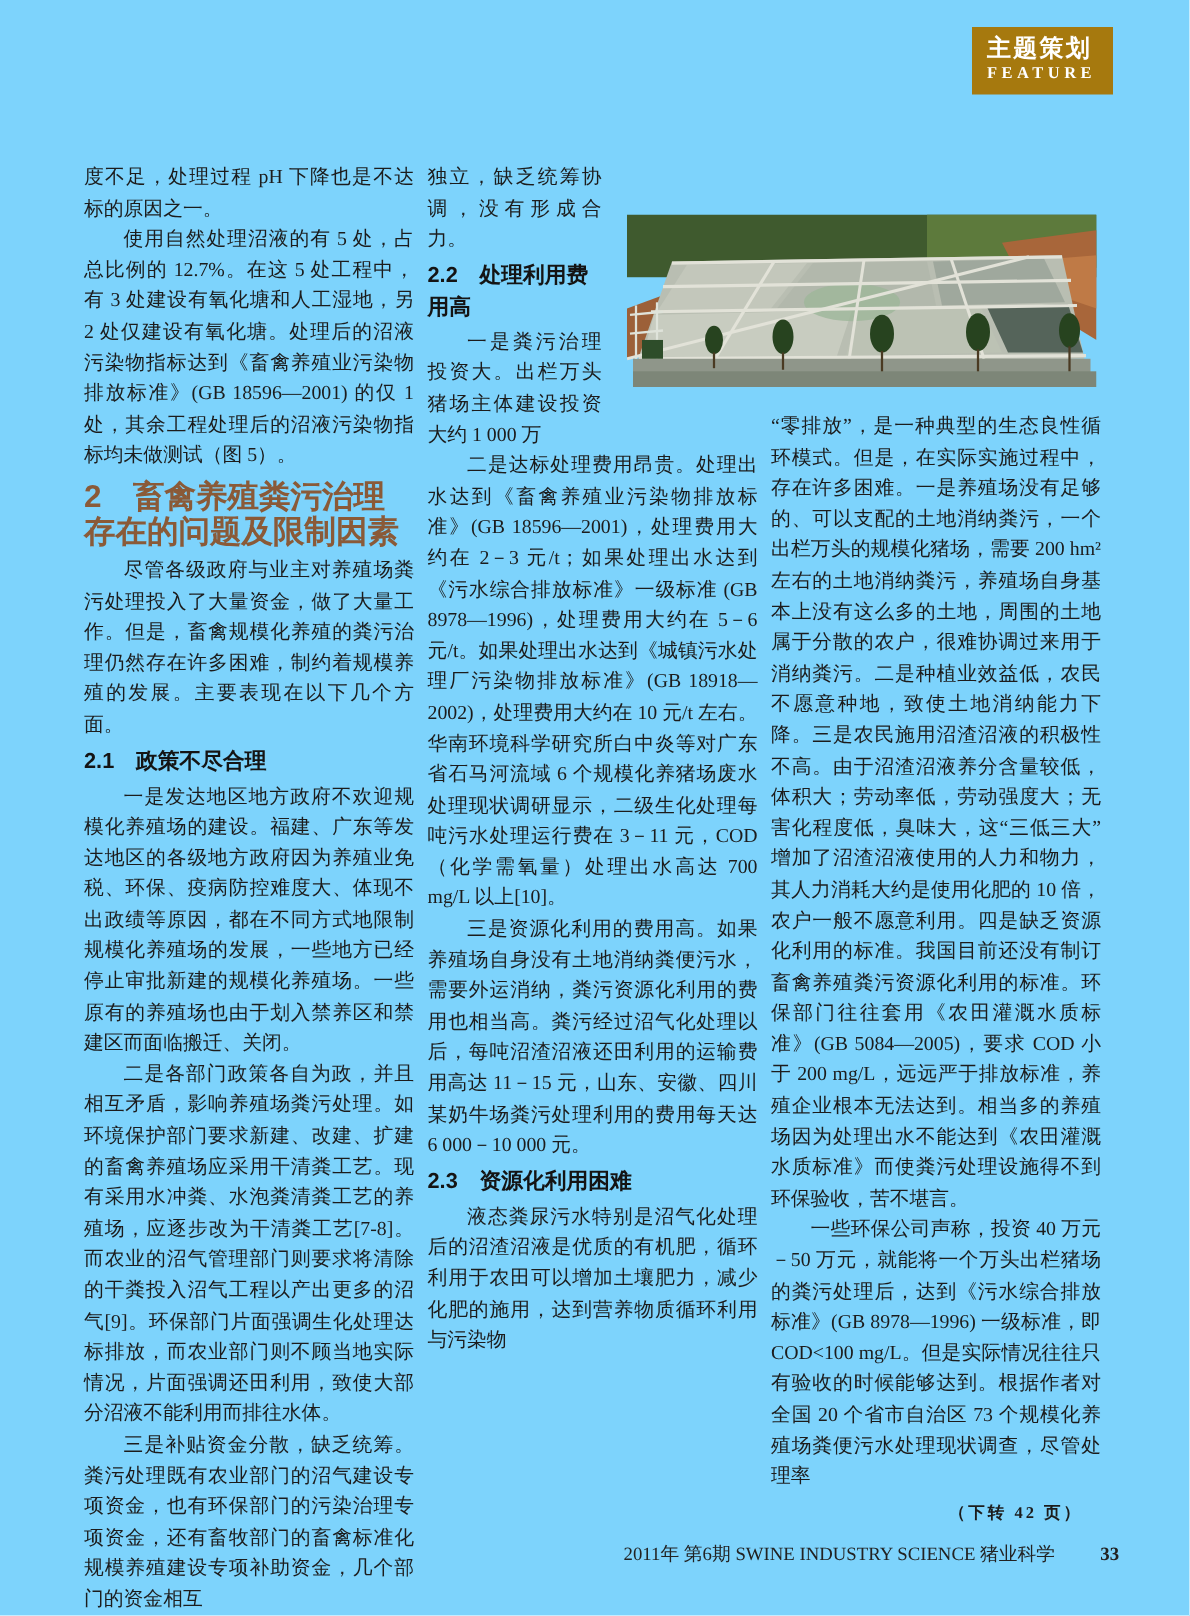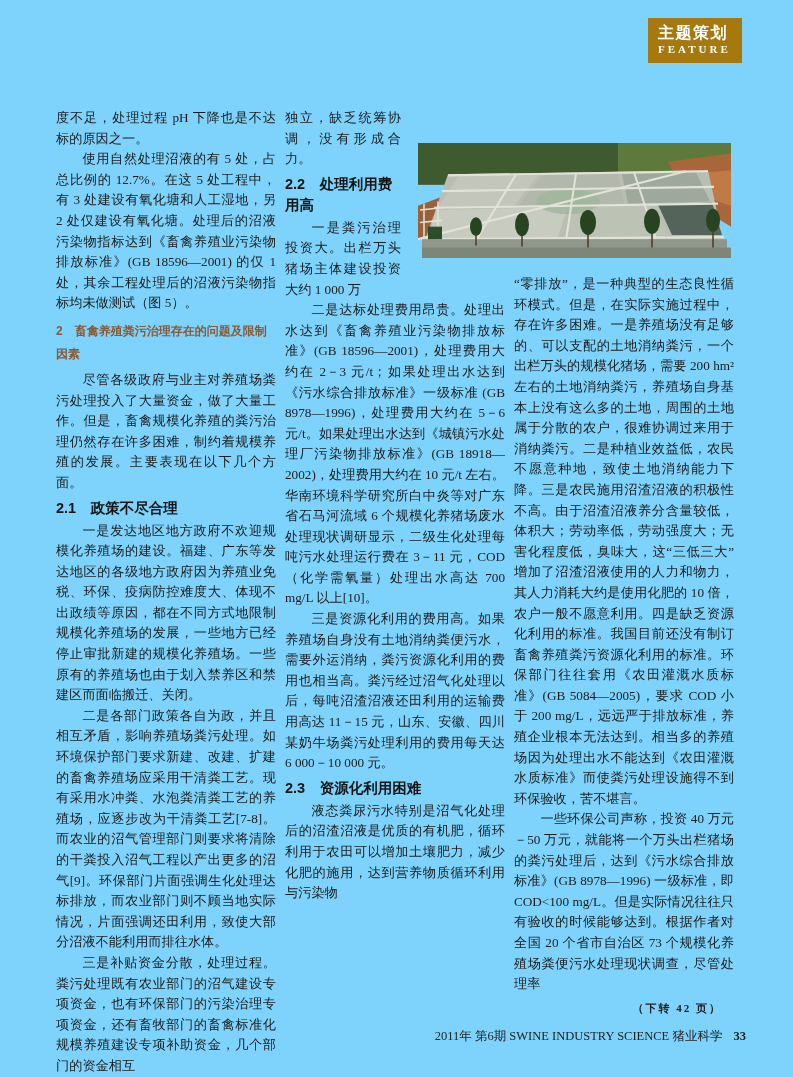--- a/index.html
+++ b/index.html
@@ -28,42 +28,42 @@
   .col  { width:220px; }
   .col3 { padding-top:166px; box-sizing:content-box; }
   .narrow { width:116px; }
   p.body {
     margin:0; font-size:13.2px; line-height:20.6px;
     text-align:justify; text-justify:inter-character;
   }
   p.indent { text-indent:2em; }
   h2.sec {
     font-family:"Liberation Sans","DejaVu Sans",sans-serif;
-    font-size:12px; font-weight:bold; line-height:23px;
+    font-size:21px; font-weight:bold; line-height:23px;
     color:#8a5a38; margin:6px 0 4px 0;
   }
   h3.subsec {
     font-family:"Liberation Sans","DejaVu Sans",sans-serif;
     font-size:14.5px; font-weight:bold; line-height:21px;
     color:#141414; margin:4px 0 2px 0;
   }
   .continued {
     margin:6px 12px 0 0; text-align:right; font-weight:bold;
     font-size:11px; letter-spacing:2px;
   }
   
   .photo { position:absolute; left:418px; top:143px; width:313px; height:115px; }
   .photo svg { display:block; width:100%; height:100%; }
   
   .footer {
     position:absolute; left:68px; top:1028px; width:678px;
     text-align:right; font-size:12.5px; color:#222;
     font-family:"Liberation Serif","DejaVu Serif",serif;
   }
-  .footer .pageno { display:inline-block; margin-left:8px; font-weight:bold; }
+  .footer .pageno { display:inline-block; margin-left:27px; font-weight:bold; }
 </style>
 </head>
 <body>
 
 <div class="page">
 
   <div class="badge">
     <div class="t">主题策划</div>
     <div class="s">FEATURE</div>
   </div>
@@ -134,21 +134,21 @@
   <div class="content">
 
     <div class="col">
       <p class="body">度不足，处理过程 pH 下降也是不达标的原因之一。</p>
       <p class="body indent">使用自然处理沼液的有 5 处，占总比例的 12.7%。在这 5 处工程中，有 3 处建设有氧化塘和人工湿地，另 2 处仅建设有氧化塘。处理后的沼液污染物指标达到《畜禽养殖业污染物排放标准》(GB 18596—2001) 的仅 1 处，其余工程处理后的沼液污染物指标均未做测试（图 5）。</p>
       <h2 class="sec">2　畜禽养殖粪污治理存在的问题及限制因素</h2>
       <p class="body indent">尽管各级政府与业主对养殖场粪污处理投入了大量资金，做了大量工作。但是，畜禽规模化养殖的粪污治理仍然存在许多困难，制约着规模养殖的发展。主要表现在以下几个方面。</p>
       <h3 class="subsec">2.1　政策不尽合理</h3>
       <p class="body indent">一是发达地区地方政府不欢迎规模化养殖场的建设。福建、广东等发达地区的各级地方政府因为养殖业免税、环保、疫病防控难度大、体现不出政绩等原因，都在不同方式地限制规模化养殖场的发展，一些地方已经停止审批新建的规模化养殖场。一些原有的养殖场也由于划入禁养区和禁建区而面临搬迁、关闭。</p>
       <p class="body indent">二是各部门政策各自为政，并且相互矛盾，影响养殖场粪污处理。如环境保护部门要求新建、改建、扩建的畜禽养殖场应采用干清粪工艺。现有采用水冲粪、水泡粪清粪工艺的养殖场，应逐步改为干清粪工艺[7-8]。而农业的沼气管理部门则要求将清除的干粪投入沼气工程以产出更多的沼气[9]。环保部门片面强调生化处理达标排放，而农业部门则不顾当地实际情况，片面强调还田利用，致使大部分沼液不能利用而排往水体。</p>
-      <p class="body indent">三是补贴资金分散，处理过程。粪污处理既有农业部门的沼气建设专项资金，也有环保部门的污染治理专项资金，还有畜牧部门的畜禽标准化规模养殖建设专项补助资金，几个部门的资金相互</p>
+      <p class="body indent">三是补贴资金分散，缺乏统筹。粪污处理既有农业部门的沼气建设专项资金，也有环保部门的污染治理专项资金，还有畜牧部门的畜禽标准化规模养殖建设专项补助资金，几个部门的资金相互</p>
     </div>
 
     <div class="col">
       <div class="narrow">
         <p class="body">独立，缺乏统筹协调，没有形成合力。</p>
         <h3 class="subsec">2.2　处理利用费用高</h3>
         <p class="body indent">一是粪污治理投资大。出栏万头猪场主体建设投资大约 1 000 万</p>
       </div>
       <p class="body indent">二是达标处理费用昂贵。处理出水达到《畜禽养殖业污染物排放标准》(GB 18596—2001)，处理费用大约在 2－3 元/t；如果处理出水达到《污水综合排放标准》一级标准 (GB 8978—1996)，处理费用大约在 5－6 元/t。如果处理出水达到《城镇污水处理厂污染物排放标准》(GB 18918—2002)，处理费用大约在 10 元/t 左右。华南环境科学研究所白中炎等对广东省石马河流域 6 个规模化养猪场废水处理现状调研显示，二级生化处理每吨污水处理运行费在 3－11 元，COD（化学需氧量）处理出水高达 700 mg/L 以上[10]。</p>
       <p class="body indent">三是资源化利用的费用高。如果养殖场自身没有土地消纳粪便污水，需要外运消纳，粪污资源化利用的费用也相当高。粪污经过沼气化处理以后，每吨沼渣沼液还田利用的运输费用高达 11－15 元，山东、安徽、四川某奶牛场粪污处理利用的费用每天达 6 000－10 000 元。</p>

